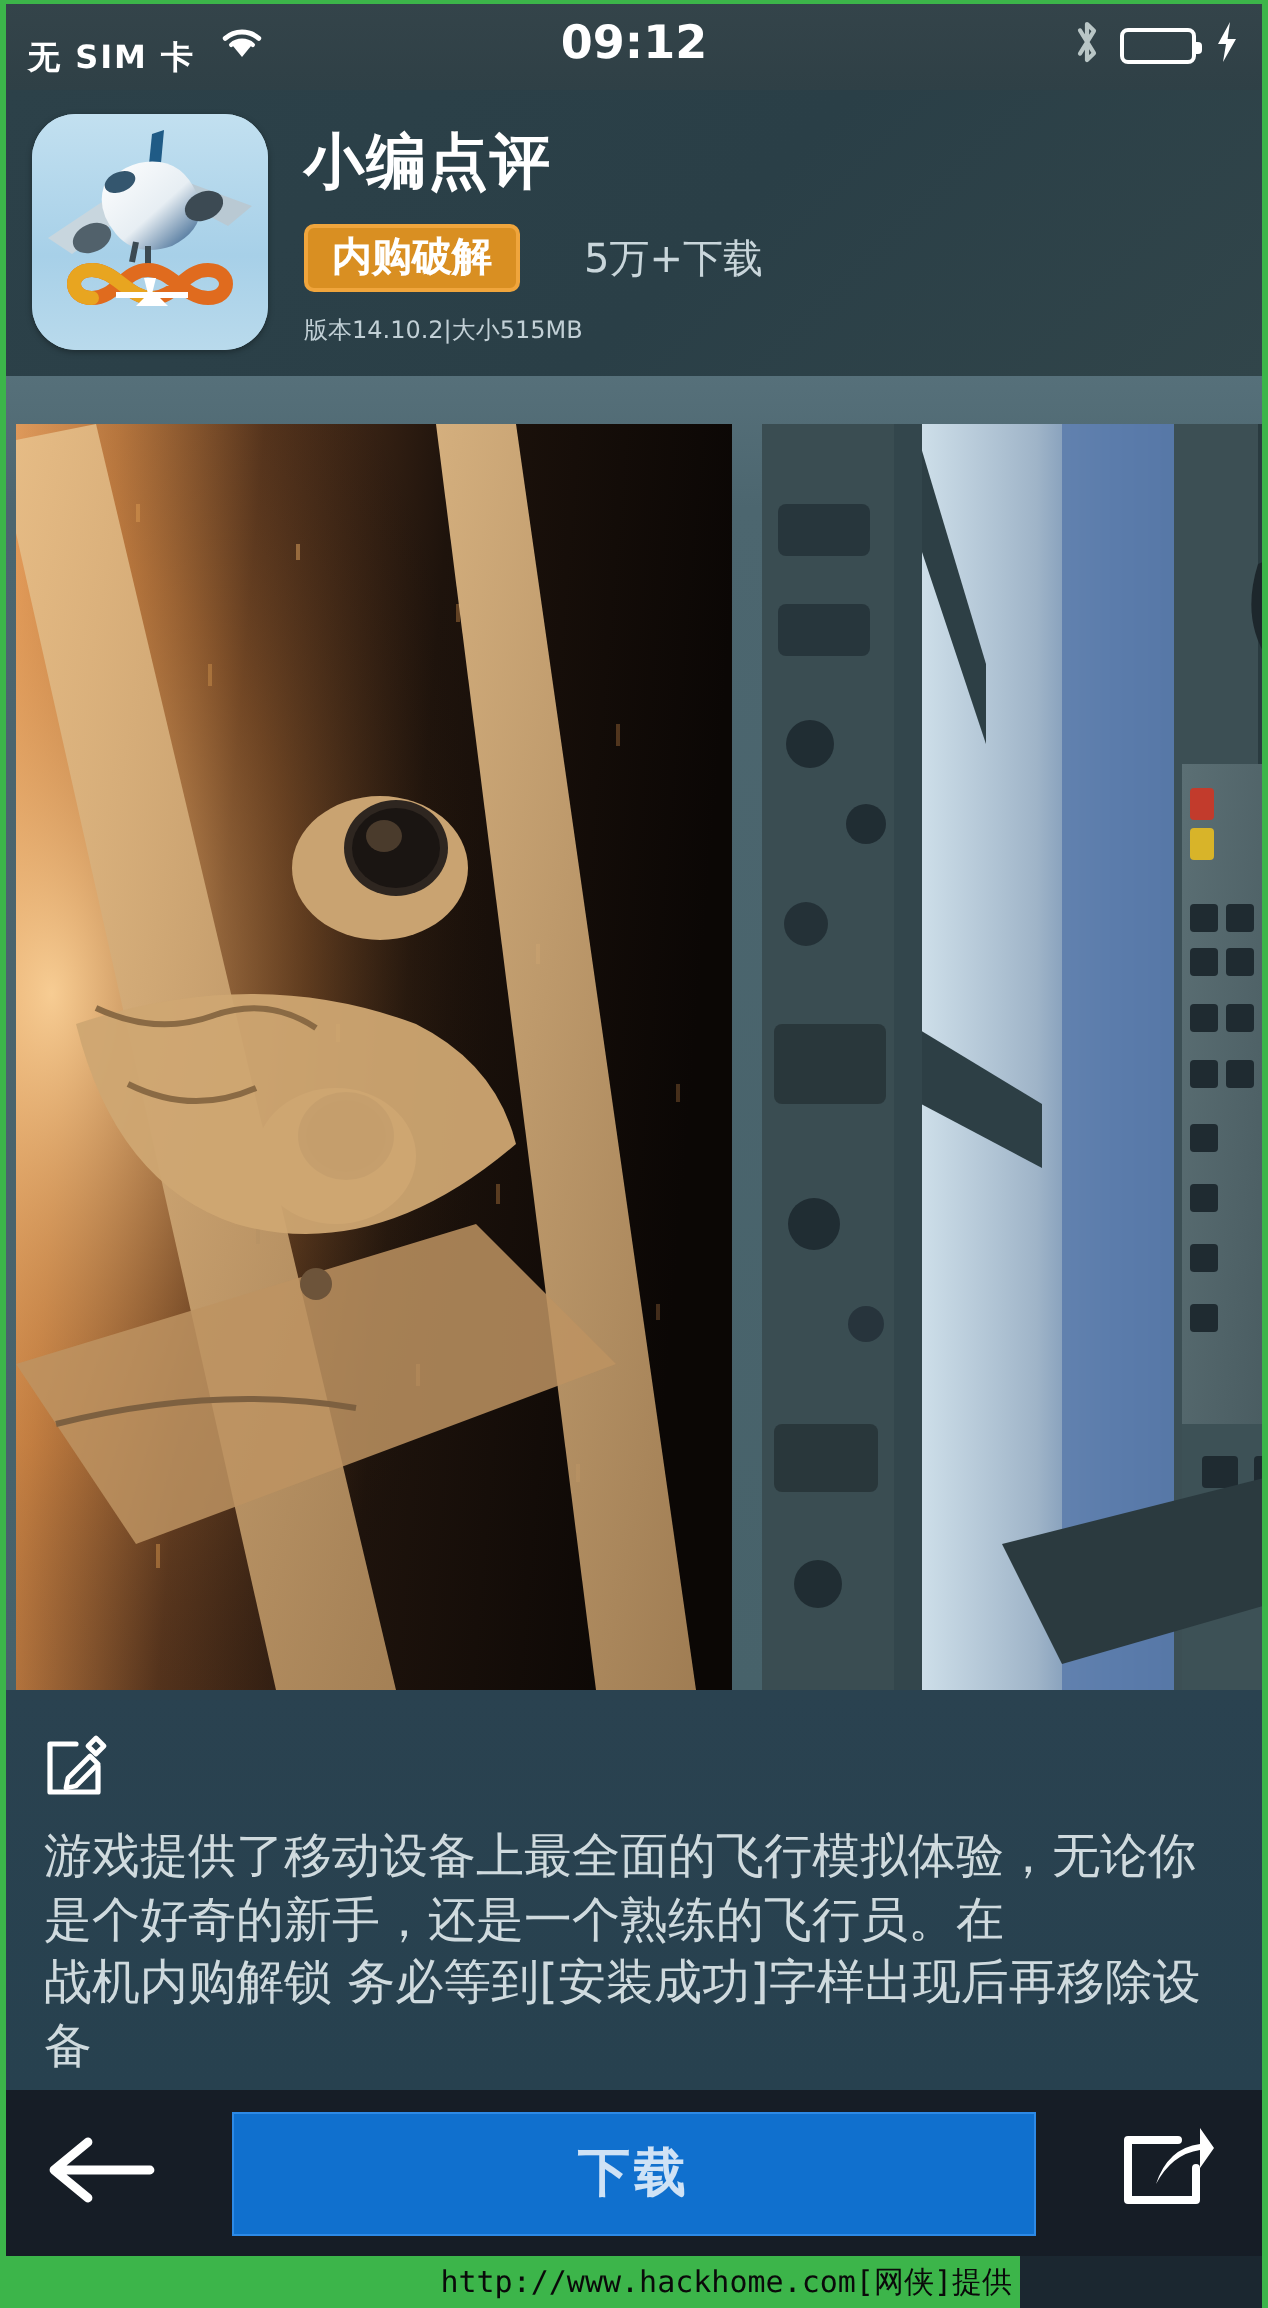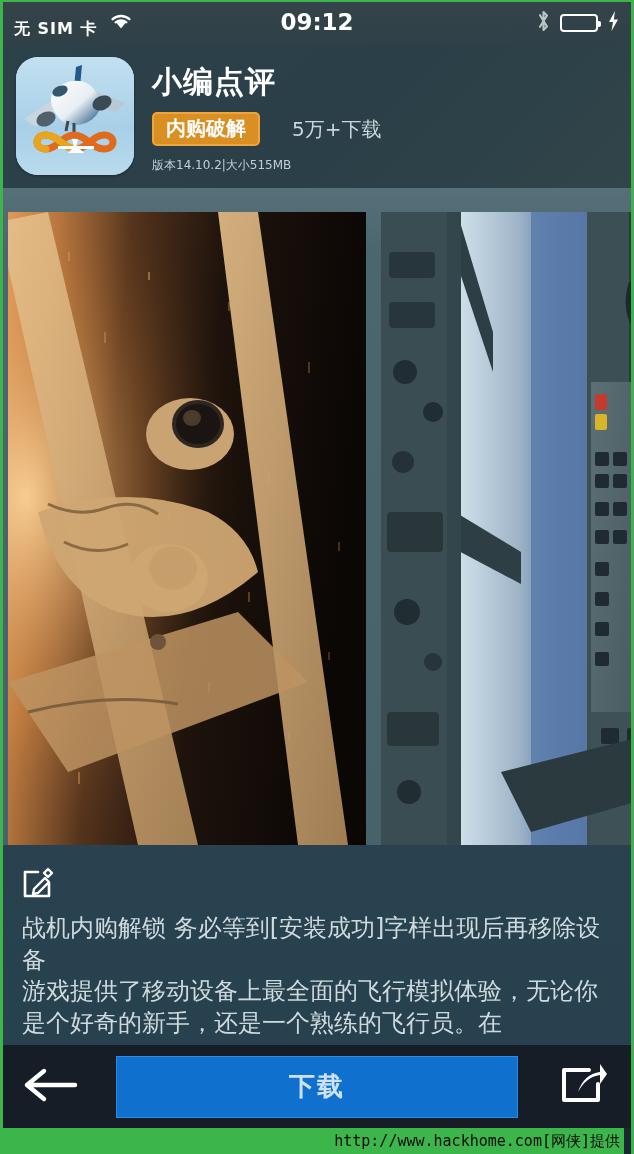--- a/index.html
+++ b/index.html
@@ -244,21 +244,21 @@
     align-items: center;
     justify-content: center;
     margin: 0 18px;
     letter-spacing: 2px;
   }
 
   
   .footer {
     position: absolute;
     left: 0; top: 1128px;
-    width: 624px;
+    width: 510px;
     height: 26px;
     background: #3cb54a;
     display: flex;
     align-items: center;
     justify-content: flex-end;
     box-sizing: border-box;
     padding-right: 4px;
     padding-left: 25px;
   }
   .footer-text {
@@ -564,22 +564,22 @@
     <div class="review-head">
       <span>
         <svg width="32" height="32" viewBox="0 0 32 32">
           <path d="M27 16 L27 29 L3 29 L3 5 L16 5" stroke="#ffffff" stroke-width="2.6" fill="none" stroke-linecap="round" stroke-linejoin="round"></path>
           <path d="M12 22 L23 11 L27 15 L16 26 L11 27 Z" stroke="#ffffff" stroke-width="2.4" fill="none" stroke-linejoin="round"></path>
           <path d="M22 6 L26 2 L30 6 L26 10 Z" stroke="#ffffff" stroke-width="2.4" fill="none" stroke-linejoin="round"></path>
         </svg>
       </span>
     </div>
     <div class="review-body">
+      <p>游戏提供了移动设备上最全面的飞行模拟体验，无论你是个好奇的新手，还是一个熟练的飞行员。在</p>
       <p>战机内购解锁 务必等到[安装成功]字样出现后再移除设备</p>
-      <p>游戏提供了移动设备上最全面的飞行模拟体验，无论你是个好奇的新手，还是一个熟练的飞行员。在</p>
     </div>
   </div>
 
   <div class="bottombar">
     <div class="icon-btn">
       <span>
         <svg width="58" height="44" viewBox="0 0 58 44">
           <path d="M22 8 L5 22 L22 36 M5 22 L53 22" stroke="#ffffff" stroke-width="4.4" fill="none" stroke-linecap="round" stroke-linejoin="round"></path>
         </svg>
       </span>

